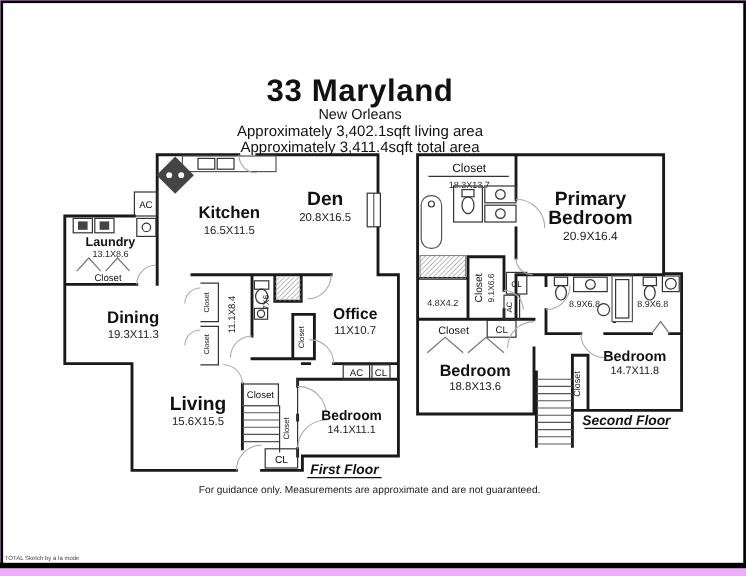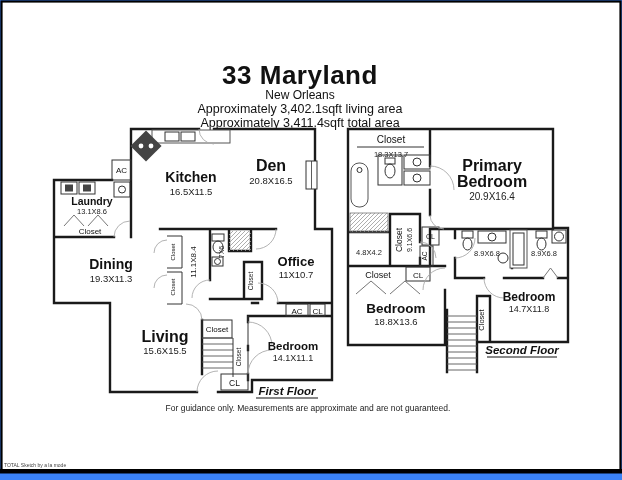--- a/index.html
+++ b/index.html
@@ -1,16 +1,16 @@
 <!DOCTYPE html>
 <html><head>
 <meta charset="utf-8">
 <style>
   html,body{margin:0;padding:0;background:#fff;}
-  .sheet{width:622px;height:480px;position:relative;background:#3b82f6;overflow:hidden;}
+  .sheet{width:622px;height:480px;position:relative;background:#f0abfc;overflow:hidden;}
   svg{display:block;}
   text{font-family:"Liberation Sans","DejaVu Sans",sans-serif;fill:#111;}
   .title{font-size:26px;font-weight:bold;letter-spacing:.5px;}
   .sub{font-size:12px;}
   .approx{font-size:12.5px;}
   .room{font-weight:bold;}
   .dims{fill:#222;}
   .lab{fill:#111;}
   .caption{font-weight:bold;font-style:italic;font-size:11.5px;}
   .foot{font-size:8.5px;fill:#222;}

